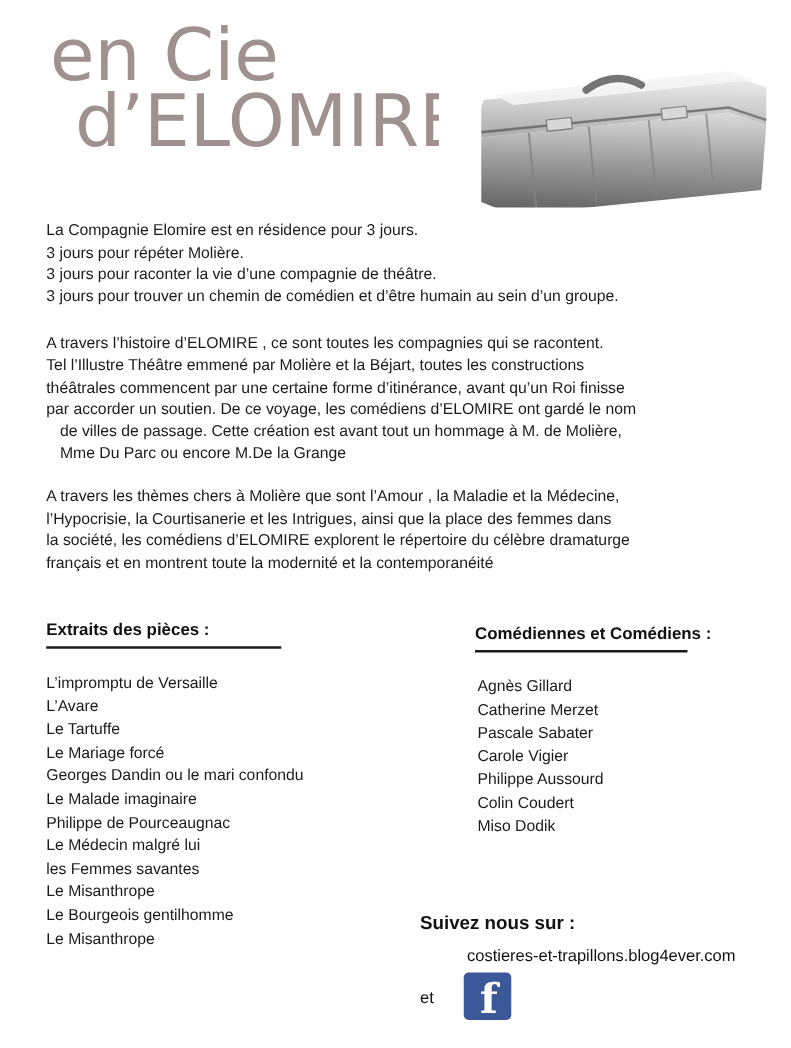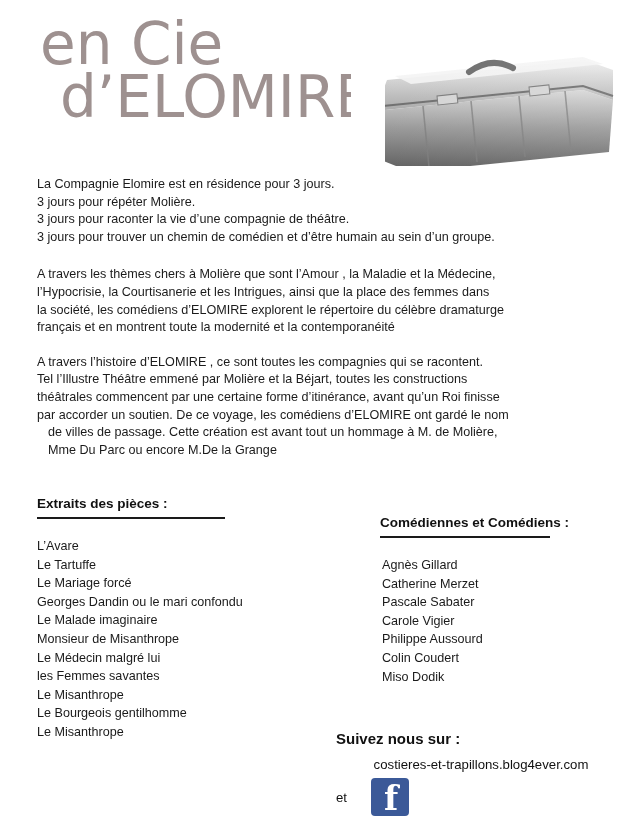--- a/index.html
+++ b/index.html
@@ -71,21 +71,21 @@
   }
   .col-left {
     position: absolute;
     left: 37px;
     top: 0;
     width: 270px;
   }
   .col-right {
     position: absolute;
     left: 380px;
-    top: 19px;
+    top: 3px;
     width: 230px;
   }
   .col-heading {
     font-size: 13.5px;
     font-weight: bold;
     color: #111;
     margin: 0 0 4px 0;
   }
   .col-heading.center { text-align: left; }
   .rule {
@@ -208,48 +208,49 @@
 <div class="body-text">
 
   <p class="para first">
     <span class="ln">La Compagnie Elomire est en résidence pour 3 jours.</span>
     <span class="ln">3 jours pour répéter Molière.</span>
     <span class="ln">3 jours pour raconter la vie d’une compagnie de théâtre.</span>
     <span class="ln">3 jours pour trouver un chemin de comédien et d’être humain au sein d’un groupe.</span>
   </p>
 
   <p class="para">
-    <span class="ln">A travers les thèmes chers à Molière que sont l’Amour , la Maladie et la Médecine,</span>
-    <span class="ln">l’Hypocrisie, la Courtisanerie et les Intrigues, ainsi que la place des femmes dans</span>
-    <span class="ln">la société, les comédiens d’ELOMIRE explorent le répertoire du célèbre dramaturge</span>
-    <span class="ln">français et en montrent toute la modernité et la contemporanéité</span>
-  </p>
-
-  <p class="para">
     <span class="ln">A travers l’histoire d’ELOMIRE , ce sont toutes les compagnies qui se racontent.</span>
     <span class="ln">Tel l’Illustre Théâtre emmené par Molière et la Béjart, toutes les constructions</span>
     <span class="ln">théâtrales commencent par une certaine forme d’itinérance, avant qu’un Roi finisse</span>
     <span class="ln">par accorder un soutien. De ce voyage, les comédiens d’ELOMIRE ont gardé le nom</span>
     <span class="ln indent"> de villes de passage. Cette création est avant tout un hommage à M. de Molière,</span>
     <span class="ln indent"> Mme Du Parc ou encore M.De la Grange</span>
   </p>
+
+  <p class="para">
+    <span class="ln">A travers les thèmes chers à Molière que sont l’Amour , la Maladie et la Médecine,</span>
+    <span class="ln">l’Hypocrisie, la Courtisanerie et les Intrigues, ainsi que la place des femmes dans</span>
+    <span class="ln">la société, les comédiens d’ELOMIRE explorent le répertoire du célèbre dramaturge</span>
+    <span class="ln">français et en montrent toute la modernité et la contemporanéité</span>
+  </p>
 </div>
 
 <div class="columns">
 
   <div class="col-left">
     <p class="col-heading">Extraits des pièces :</p>
     <div class="rule left"></div>
     <ul class="list">
+      <li>L’impromptu de Versaille</li>
       <li>L’Avare</li>
       <li>Le Tartuffe</li>
       <li>Le Mariage forcé</li>
       <li>Georges Dandin ou le mari confondu</li>
       <li>Le Malade imaginaire</li>
-      <li>Monsieur de Misanthrope</li>
+      <li>Philippe de Pourceaugnac</li>
       <li>Le Médecin malgré lui</li>
       <li>les Femmes savantes</li>
       <li>Le Misanthrope</li>
       <li>Le Bourgeois gentilhomme</li>
       <li>Le Misanthrope</li>
     </ul>
   </div>
 
   <div class="col-right">
     <p class="col-heading center">Comédiennes et Comédiens :</p>

